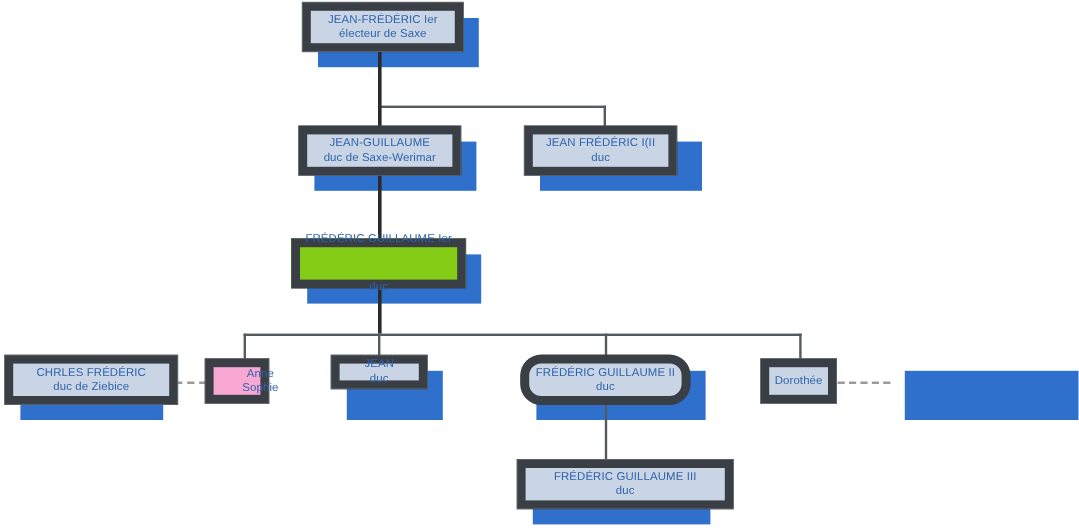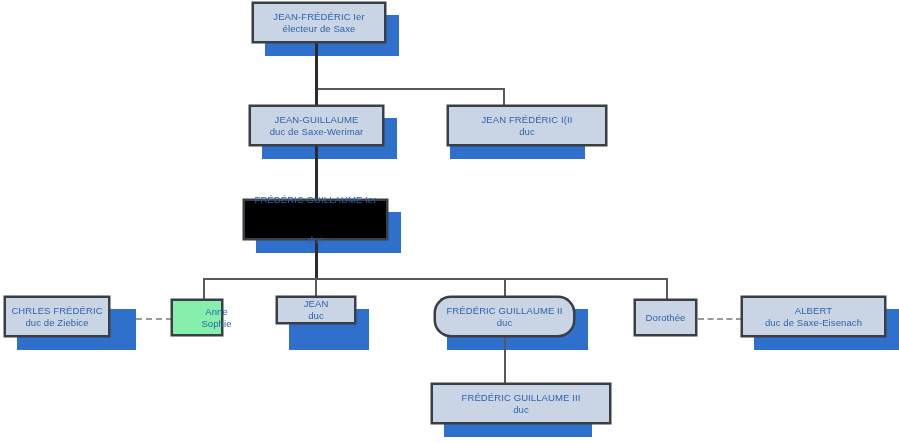--- a/index.html
+++ b/index.html
@@ -48,21 +48,21 @@
     flex-direction: column;
     align-items: center;
     justify-content: center;
     letter-spacing: 0.1px;
     z-index: 3;
   }
   .node .l1 { display: block; white-space: nowrap; }
   .node .l2 { display: block; white-space: nowrap; }
 
   
-  .node.strong { border: 2px solid #737373; box-shadow: 0 0 0 0.5px #3a3f45; }
+  .node.strong { border: 7px solid #737373; box-shadow: 0 0 0 0.5px #3a3f45; }
 
   
   .shadow {
     position: absolute;
     background: #2f70cd;
     z-index: 1;
   }
 </style>
 </head>
 <body>
@@ -93,48 +93,44 @@
     <div class="dashed" style="left: 136px; top: 318px; width: 36px; z-index: 2; border-top-color: rgb(154, 154, 154);"></div>
     <div class="dashed" style="left: 698px; top: 318px; width: 44px; z-index: 2; border-top-color: rgb(154, 154, 154);"></div>
     <div class="node strong" style="left: 252px; top: 2px; width: 134px; height: 41px; background: rgb(201, 213, 229); color: rgb(47, 99, 171); border-color: rgb(58, 63, 69);">
       <span class="l1">JEAN-FRÉDÉRIC Ier</span>
       <span class="l2">électeur de Saxe</span>
     </div>
     <div class="node strong" style="left: 249px; top: 105px; width: 135px; height: 41px; background: rgb(201, 213, 229); color: rgb(47, 99, 171); border-color: rgb(58, 63, 69);">
       <span class="l1">JEAN-GUILLAUME</span>
       <span class="l2">duc de Saxe-Werimar</span>
     </div>
-    <div class="node strong" style="left: 447px; top: 105px; width: 160px; height: 41px; background: rgb(201, 213, 229); color: rgb(47, 99, 171); border-color: rgb(58, 63, 69);">
+    <div class="node strong" style="left: 437px; top: 105px; width: 127px; height: 41px; background: rgb(201, 213, 229); color: rgb(47, 99, 171); border-color: rgb(58, 63, 69);">
       <span class="l1">JEAN FRÉDÉRIC I(II</span>
       <span class="l2">duc</span>
     </div>
-    <div class="node strong" style="left: 243px; top: 199px; width: 145px; height: 41px; background: #000000; color: rgb(47, 99, 171); border-color: rgb(58, 63, 69); gap: 28px;">
+    <div class="node strong" style="left: 243px; top: 199px; width: 145px; height: 41px; background: #84cc16; color: rgb(47, 99, 171); border-color: rgb(58, 63, 69); gap: 28px;">
       <span class="l1">FRÉDÉRIC GUILLAUME Ier</span>
       <span class="l2">duc</span>
     </div>
-    <div class="node strong" style="left: 4px; top: 296px; width: 106px; height: 41px; background: rgb(201, 213, 229); color: rgb(47, 99, 171); border-color: rgb(58, 63, 69);">
+    <div class="node strong" style="left: 4px; top: 296px; width: 144px; height: 41px; background: rgb(201, 213, 229); color: rgb(47, 99, 171); border-color: rgb(58, 63, 69);">
       <span class="l1">CHRLES FRÉDÉRIC</span>
       <span class="l2">duc de Ziebice</span>
     </div>
-    <div class="node strong" style="left: 171px; top: 299px; width: 52px; height: 37px; background: #86efac; color: rgb(47, 99, 171); border-color: rgb(58, 63, 69); padding-left: 39px;">
+    <div class="node strong" style="left: 171px; top: 299px; width: 52px; height: 37px; background: #f9a8d4; color: rgb(47, 99, 171); border-color: rgb(58, 63, 69); padding-left: 39px;">
       <span class="l1">Anne</span>
       <span class="l2">Sophie</span>
     </div>
     <div class="node strong" style="left: 276px; top: 296px; width: 80px; height: 28px; background: rgb(201, 213, 229); color: rgb(47, 99, 171); border-color: rgb(58, 63, 69);">
       <span class="l1">JEAN</span>
       <span class="l2">duc</span>
     </div>
     <div class="node strong" style="left: 434px; top: 296px; width: 141px; height: 41px; background: rgb(201, 213, 229); color: rgb(47, 99, 171); border-color: rgb(58, 63, 69); border-radius: 17px;">
       <span class="l1">FRÉDÉRIC GUILLAUME II</span>
       <span class="l2">duc</span>
     </div>
     <div class="node strong" style="left: 634px; top: 299px; width: 63px; height: 37px; background: rgb(201, 213, 229); color: rgb(47, 99, 171); border-color: rgb(58, 63, 69);">
       <span class="l1">Dorothée</span>
     </div>
-    <div class="node strong" style="left: 741px; top: 296px; width: 145px; height: 41px; background: rgb(201, 213, 229); color: rgb(47, 99, 171); border-color: rgb(58, 63, 69);">
-      <span class="l1">ALBERT</span>
-      <span class="l2">duc de Saxe-Eisenach</span>
-    </div>
     <div class="node strong" style="left: 431px; top: 383px; width: 180px; height: 41px; background: rgb(201, 213, 229); color: rgb(47, 99, 171); border-color: rgb(58, 63, 69);">
       <span class="l1">FRÉDÉRIC GUILLAUME III</span>
       <span class="l2">duc</span>
     </div>
   </div>
 
 </body></html>

